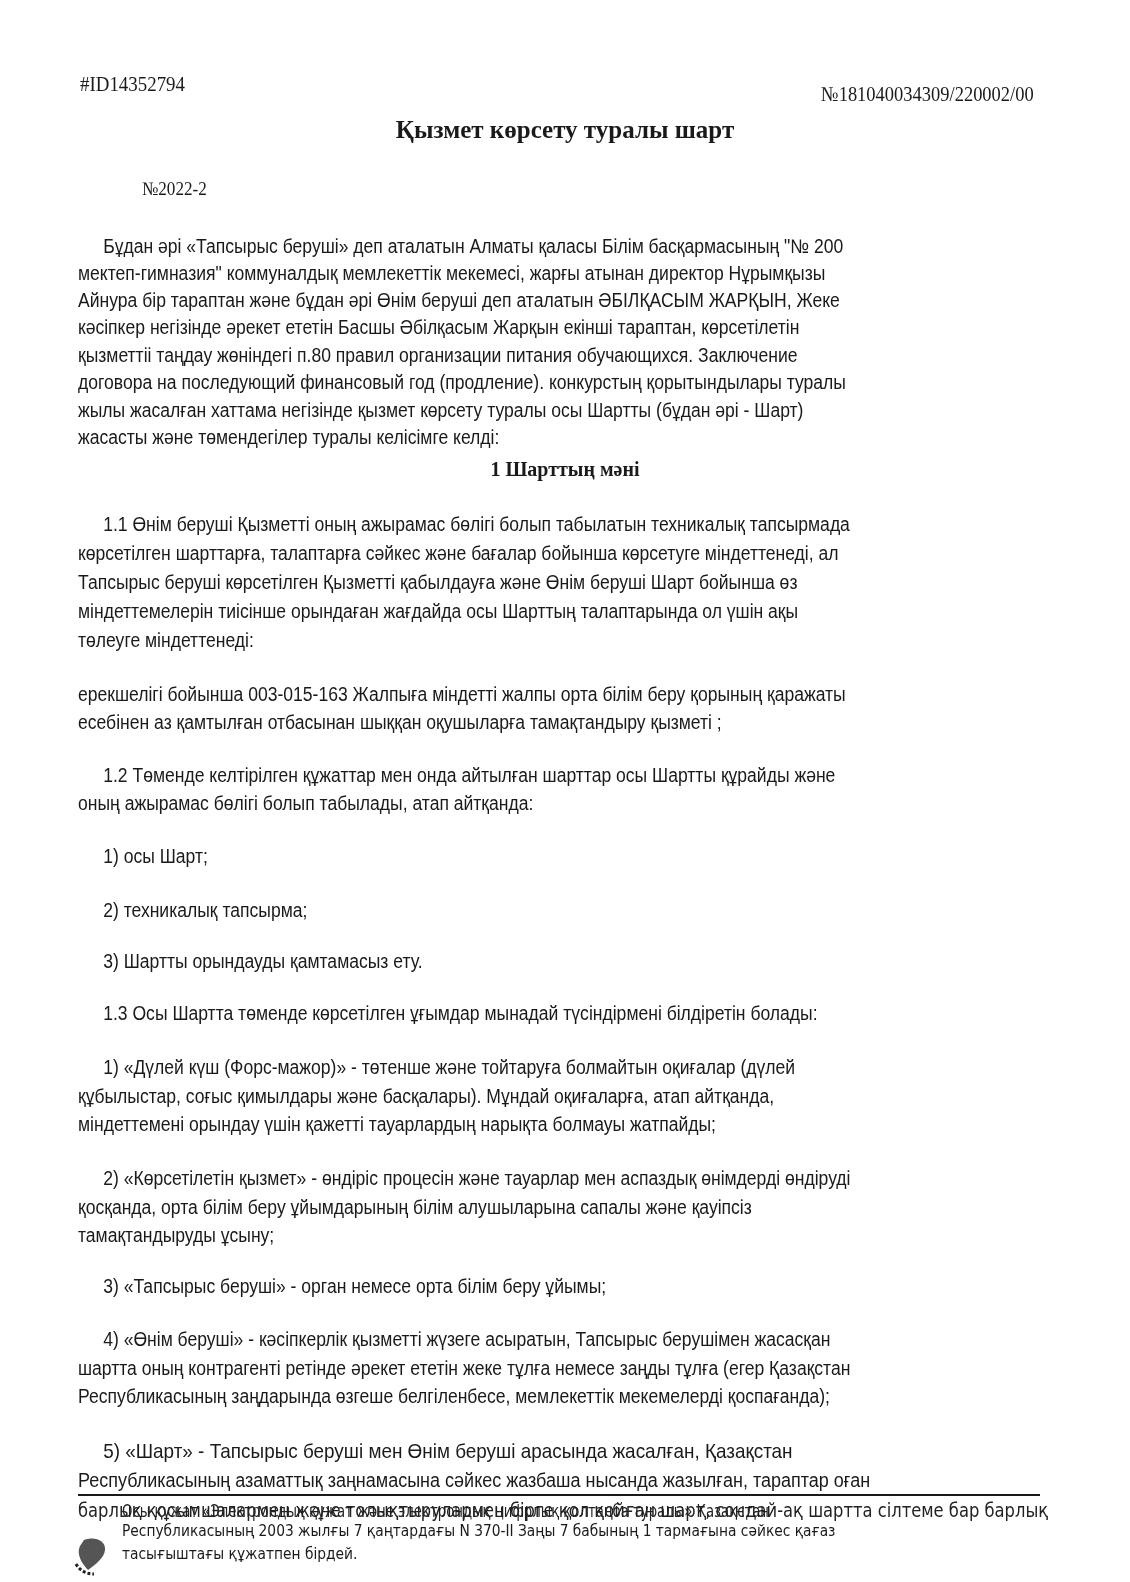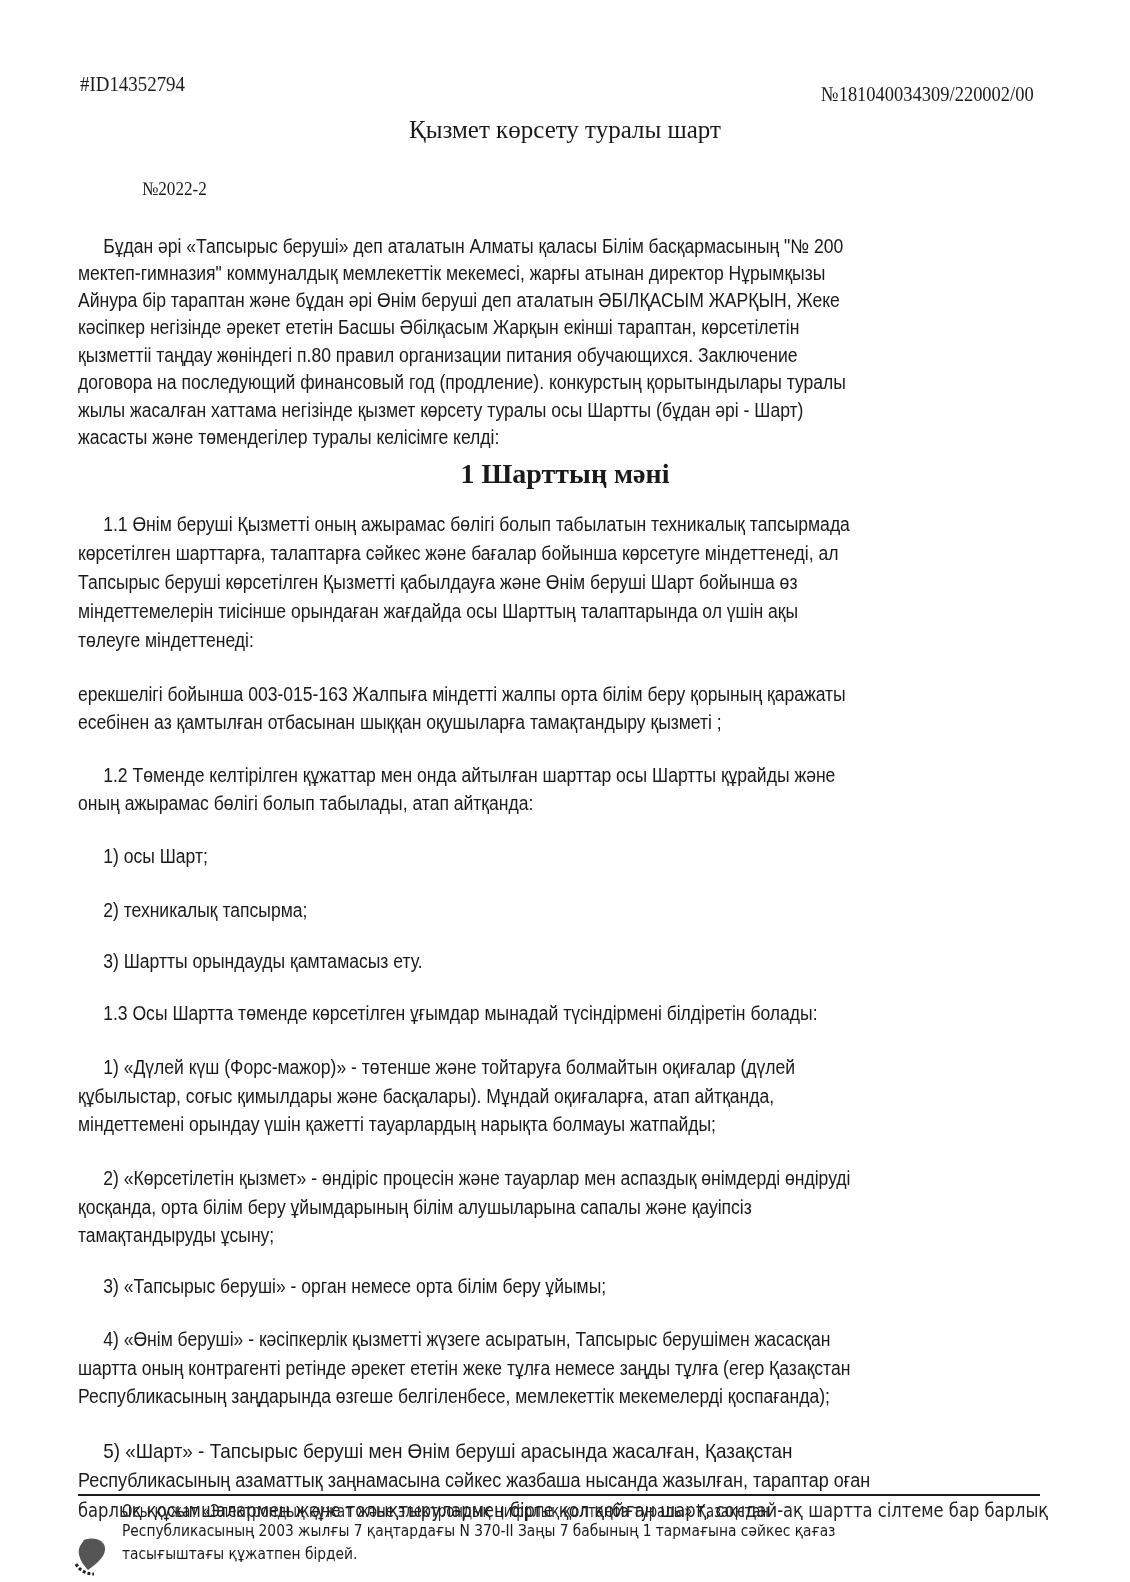--- a/index.html
+++ b/index.html
@@ -1,26 +1,26 @@
 <!DOCTYPE html>
 <html><head>
 <meta charset="utf-8">
 <style>
   html, body { margin: 0; padding: 0; background: #ffffff; }
   body { width: 1130px; height: 1582px; position: relative; overflow: hidden; color: #1a1a1a;
          font-family: "Liberation Serif", serif; }
   .abs { position: absolute; white-space: nowrap; }
   .doc-id { left: 80px; top: 72px; font-size: 21px; font-family: "Liberation Serif", serif; transform: scaleX(0.9); transform-origin: left top; }
   .reg-no { right: 96px; top: 82px; font-size: 21px; transform: scaleX(0.88); transform-origin: right top; }
-  .title { left: 0; width: 1130px; top: 116px; text-align: center; font-size: 25px; font-weight: normal; }
+  .title { left: 0; width: 1130px; top: 116px; text-align: center; font-size: 25px; font-weight: bold; }
   .contract-no { left: 142px; top: 178px; font-size: 19px; transform: scaleX(0.9); transform-origin: left top; }
 
   .line { position: absolute; left: 78px; width: 960px; font-size: 19.5px; line-height: 26px; white-space: nowrap;
           font-family: "Liberation Sans", sans-serif; transform-origin: left top; }
-  .sec-head { position: absolute; left: 0; width: 1130px; text-align: center; font-size: 28px; font-weight: bold; top: 458px;
+  .sec-head { position: absolute; left: 0; width: 1130px; text-align: center; font-size: 20px; font-weight: bold; top: 458px;
               font-family: "Liberation Serif", serif; }
   .underline-bar { position: absolute; left: 78px; width: 962px; top: 1522px; height: 2px; background: #1a1a1a; }
 
   .footer-overlap { position: absolute; left: 78px; top: 1523px; font-size: 19px; line-height: 24px; white-space: nowrap; font-family: "DejaVu Sans", sans-serif; }
   .footer-a { position: absolute; left: 0; top: 0; transform: scaleX(0.86); transform-origin: left top; color: #222; }
   .footer-b { position: absolute; left: 44px; top: 1px; transform: scaleX(0.78); transform-origin: left top; color: #222; font-size: 17px; }
   .footer-line { position: absolute; left: 122px; font-size: 15px; font-family: "DejaVu Sans", sans-serif; white-space: nowrap; transform: scaleX(0.92); transform-origin: left top; }
   .egov-logo { position: absolute; left: 72px; top: 1534px; width: 40px; height: 42px; }
 </style>
 </head>

